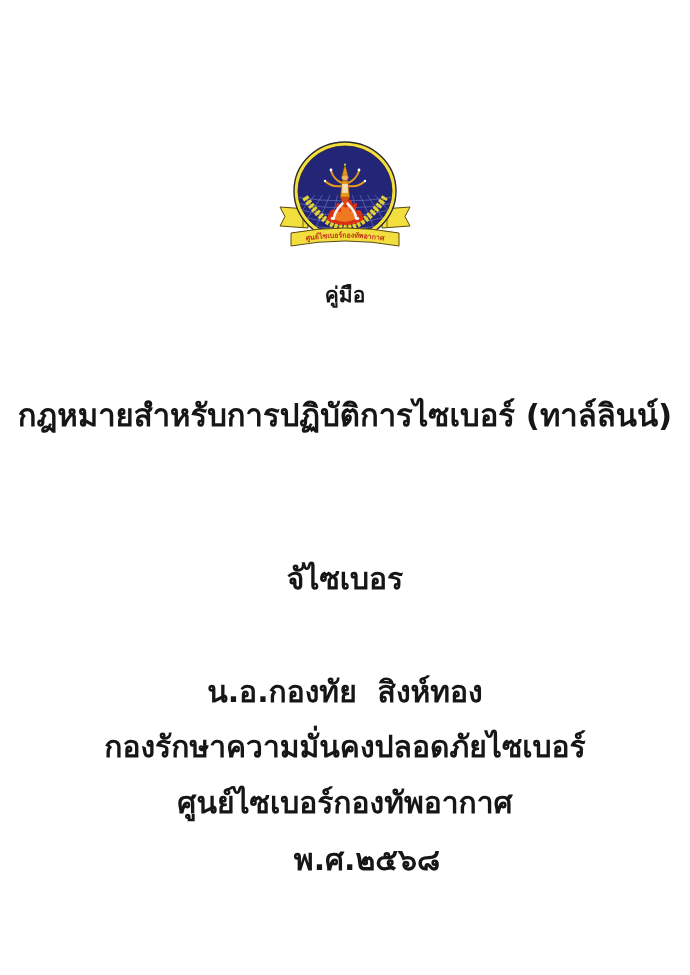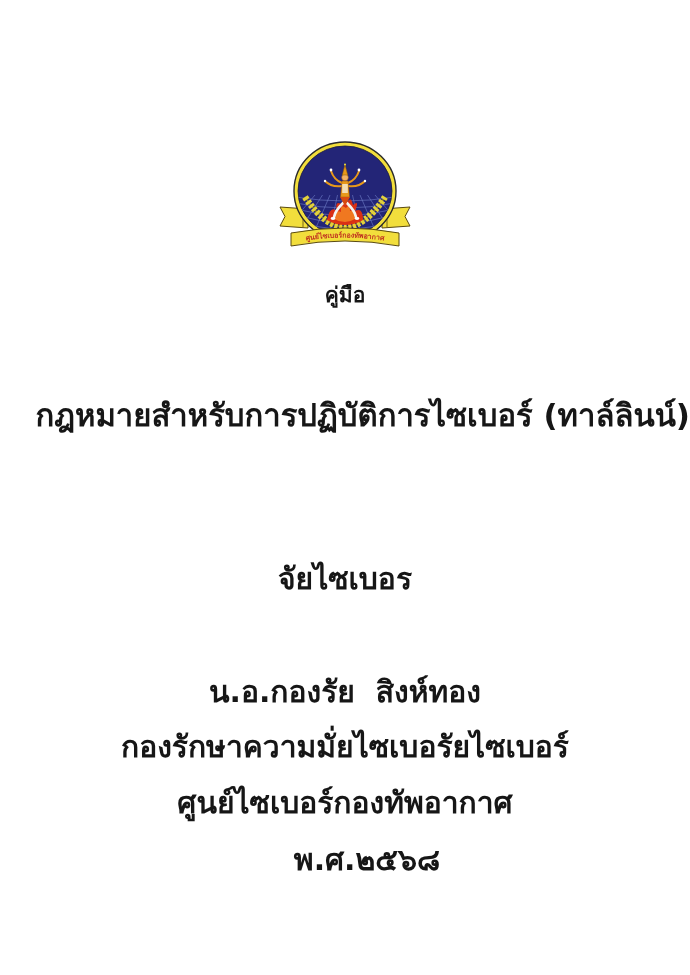--- a/index.html
+++ b/index.html
@@ -27,21 +27,21 @@
     position: absolute;
     left: 0;
     right: 0;
     text-align: center;
     color: #161616;
     font-weight: bold;
     white-space: pre;
     line-height: 1.2;
   }
   .handbook   { top: 283px; font-size: 21px; }
-  .main-title { top: 397px; font-size: 31px; text-align: right; }
+  .main-title { top: 397px; font-size: 31px; }
   .prepared   { top: 561px; font-size: 30px; }
   .author     { top: 674px; font-size: 30px; }
   .dept       { top: 729px; font-size: 30px; }
   .org        { top: 785px; font-size: 30px; }
   .year       { top: 842px; font-size: 30px; margin-left: 44px; }
 </style>
 </head>
 <body>
 
 <div class="page">
@@ -119,19 +119,19 @@
       </g>
       <path id="bannerPath" d="M 18 101.5 Q 68 91.5 118 101.5" fill="none"></path>
       <text font-size="7" font-weight="bold" fill="#c03020" text-anchor="middle" font-family="DejaVu Sans, sans-serif">
         <textPath href="#bannerPath" startOffset="50%">ศูนย์ไซเบอร์กองทัพอากาศ</textPath>
       </text>
     </svg>
   </div>
 
   <div class="line handbook">คู่มือ</div>
   <div class="line main-title">กฎหมายสำหรับการปฏิบัติการไซเบอร์ (ทาล์ลินน์)</div>
-  <div class="line prepared">จัยไซเบอร</div>
-  <div class="line author">น.อ.กองรัย  สิงห์ทอง</div>
-  <div class="line dept">กองรักษาความมั่ยไซเบอรัยไซเบอร์</div>
+  <div class="line prepared">จัไซเบอร</div>
+  <div class="line author">น.อ.กองทัย  สิงห์ทอง</div>
+  <div class="line dept">กองรักษาความมั่นคงปลอดภัยไซเบอร์</div>
   <div class="line org">ศูนย์ไซเบอร์กองทัพอากาศ</div>
   <div class="line year">พ.ศ.๒๕๖๘</div>
 
 </div>
 
 </body></html>

